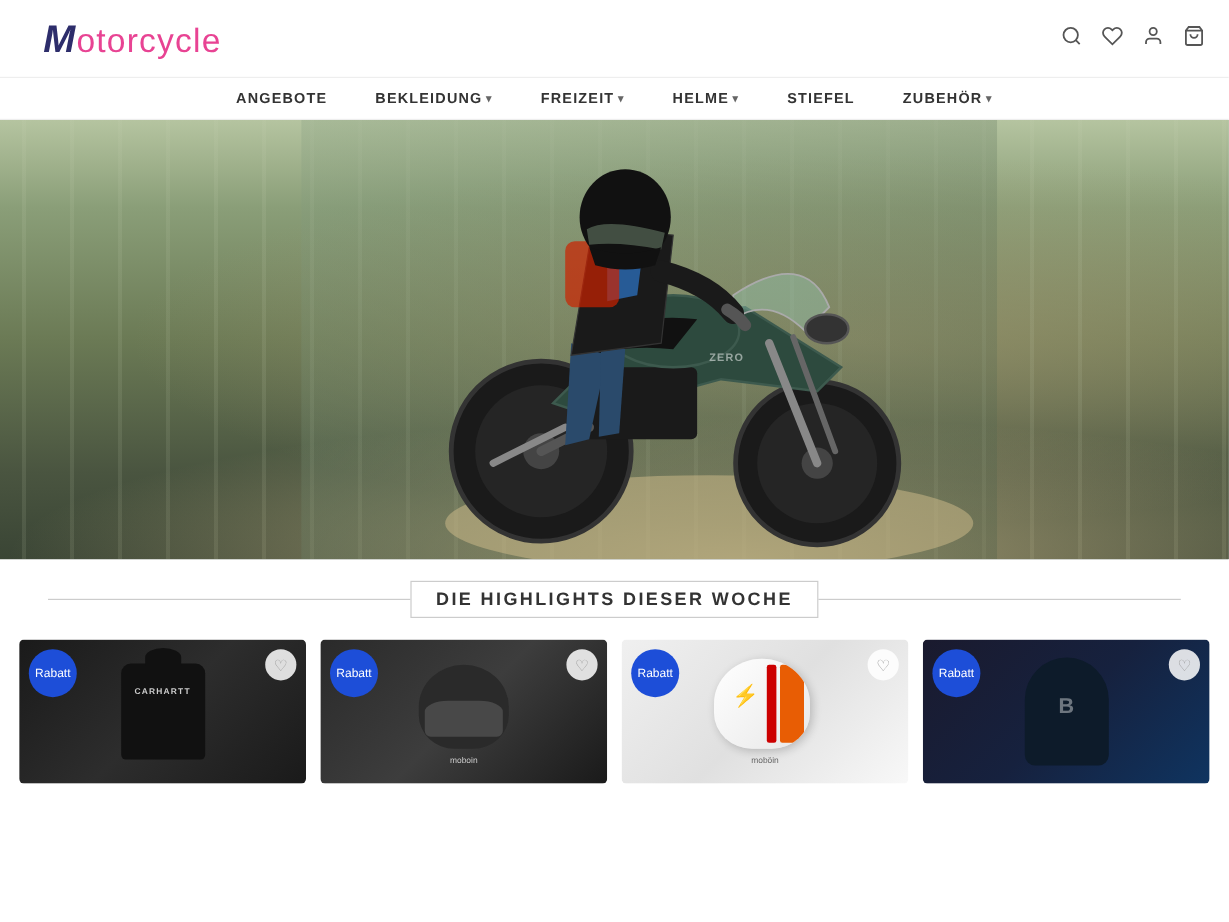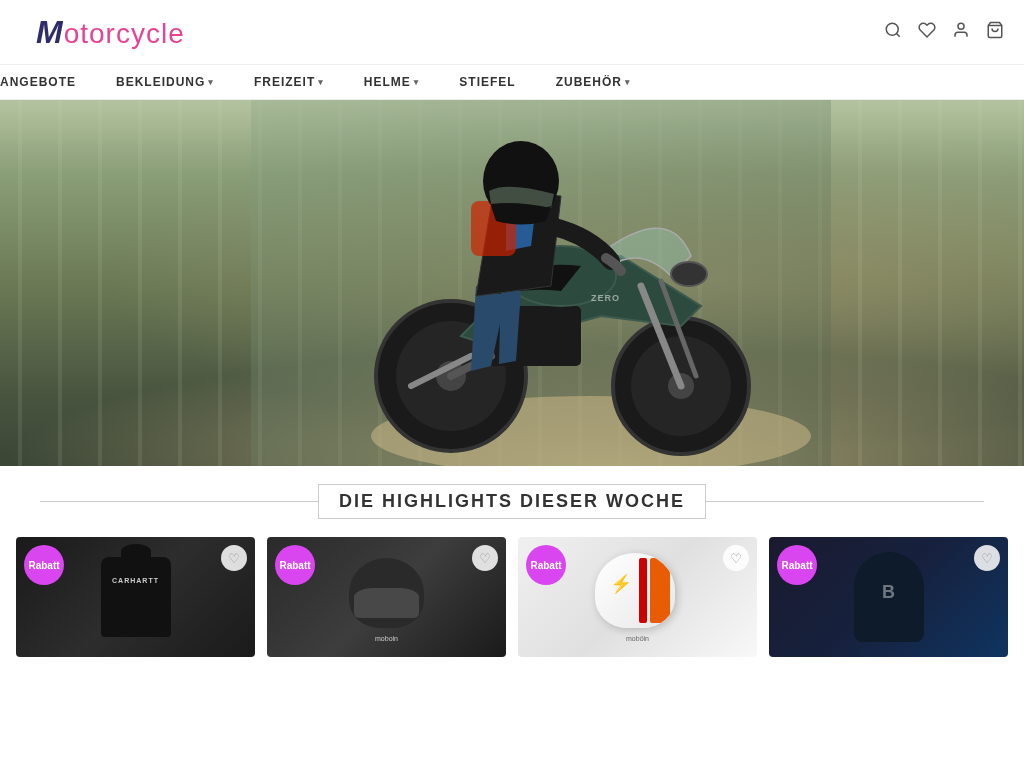--- a/index.html
+++ b/index.html
@@ -37,21 +37,21 @@
     }
     .header-icon {
       font-size: 18px;
       color: #555;
       cursor: pointer;
     }
 
     
     .nav {
       display: flex;
-      justify-content: flex-start;
+      justify-content: center;
       align-items: center;
       padding: 10px 0;
       gap: 40px;
       border-bottom: 1px solid #eee;
       font-size: 12px;
       letter-spacing: 1px;
       font-weight: 600;
       color: #333;
     }
     .nav-item {
@@ -113,21 +113,21 @@
       gap: 0;
     }
     .highlights-line {
       flex: 1;
       height: 1px;
       background: #ccc;
     }
     .highlights-title {
       padding: 6px 20px;
       border: 1px solid #ccc;
-      font-size: 18px;
+      font-size: 15px;
       letter-spacing: 2px;
       font-weight: 600;
       color: #333;
       text-transform: uppercase;
       white-space: nowrap;
     }
 
     
     .products-row {
       display: flex;
@@ -163,24 +163,24 @@
     .product-3-bg {
       background: linear-gradient(135deg, #f0f0f0 0%, #e0e0e0 50%, #f8f8f8 100%);
     }
     .product-4-bg {
       background: linear-gradient(135deg, #1a1a2e 0%, #16213e 50%, #0f3460 100%);
     }
     .badge-rabatt {
       position: absolute;
       top: 8px;
       left: 8px;
-      background: #d946ef;
+      background: #1d4ed8;
       color: white;
       font-size: 10px;
-      font-weight: 700;
+      font-weight: 400;
       border-radius: 50%;
       width: 40px;
       height: 40px;
       display: flex;
       align-items: center;
       justify-content: center;
       z-index: 10;
     }
     .wishlist-btn {
       position: absolute;

